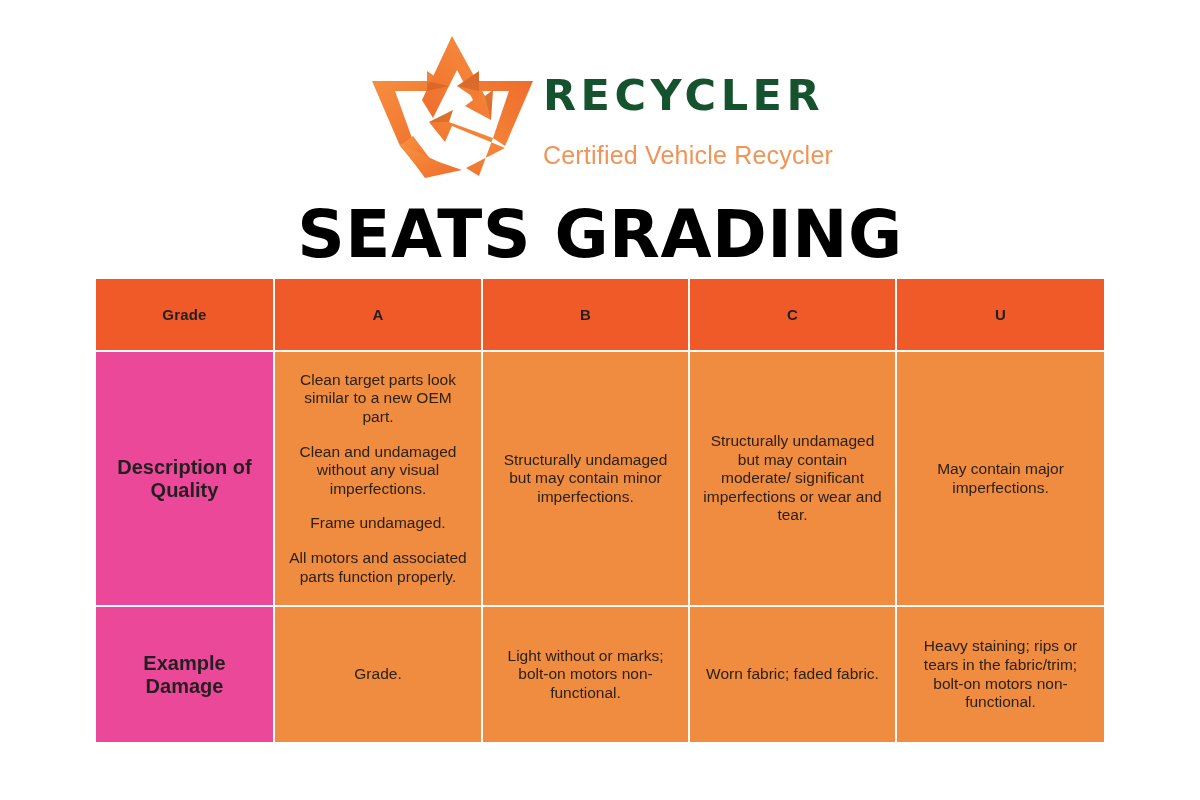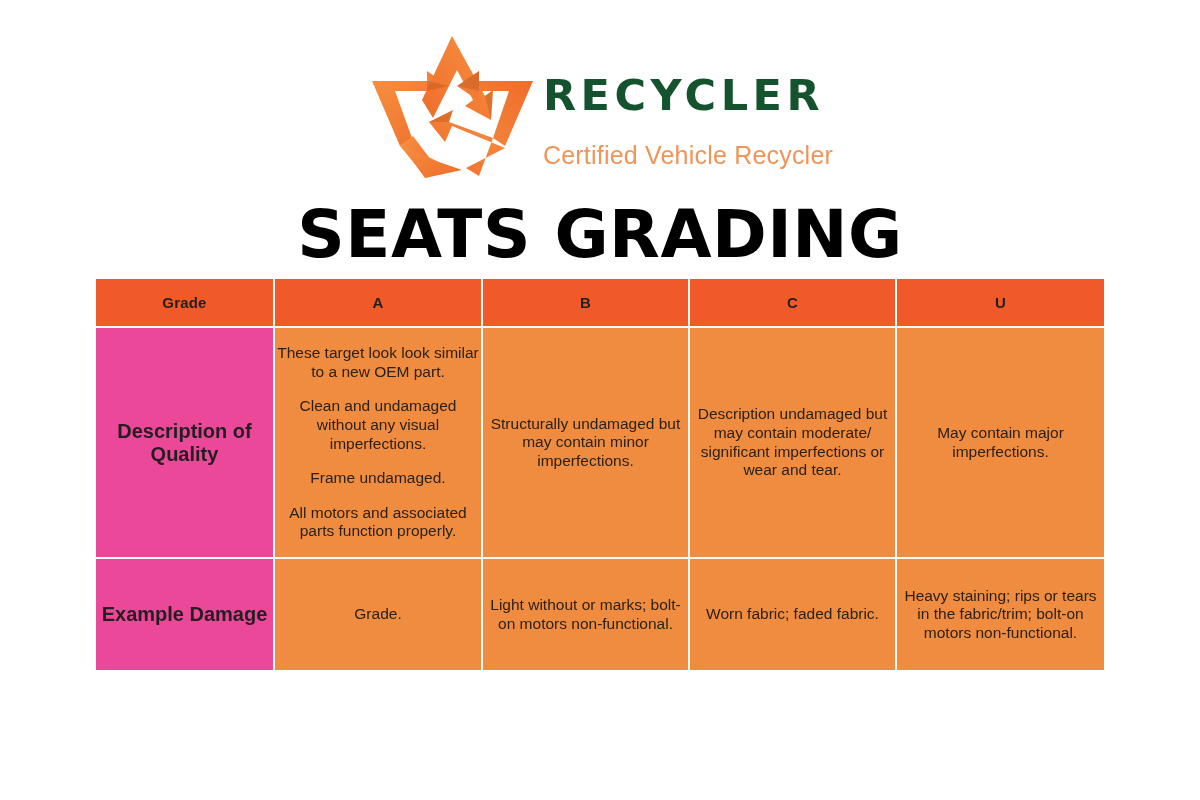--- a/index.html
+++ b/index.html
@@ -81,21 +81,21 @@
     left: 96px;
     top: 279px;
     width: 1008px;
     border-collapse: separate;
     border-spacing: 0;
     table-layout: fixed;
   }
   .grading-table td, .grading-table th {
     border-right: 2px solid #fdfbf7;
     border-bottom: 2px solid #fdfbf7;
-    padding: 0;
+    padding: 12px;
     vertical-align: middle;
   }
   .grading-table tr td:last-child,
   .grading-table tr th:last-child {
     border-right: none;
   }
   .grading-table tr:last-child td {
     border-bottom: none;
   }
 
@@ -224,30 +224,30 @@
       <th class="hdr-cell">A</th>
       <th class="hdr-cell">B</th>
       <th class="hdr-cell">C</th>
       <th class="hdr-cell">U</th>
     </tr>
   </thead>
   <tbody>
     <tr class="row-desc">
       <td class="row-label">Description of Quality</td>
       <td class="body-cell">
-        <p>These target look look similar to a new OEM part.</p>
+        <p>Clean target parts look similar to a new OEM part.</p>
         <p>Clean and undamaged without any visual imperfections.</p>
         <p>Frame undamaged.</p>
         <p>All motors and associated parts function properly.</p>
       </td>
       <td class="body-cell">
         <p>Structurally undamaged but may contain minor imperfections.</p>
       </td>
       <td class="body-cell">
-        <p>Description undamaged but may contain moderate/ significant imperfections or wear and tear.</p>
+        <p>Structurally undamaged but may contain moderate/ significant imperfections or wear and tear.</p>
       </td>
       <td class="body-cell">
         <p>May contain major imperfections.</p>
       </td>
     </tr>
     <tr class="row-dmg">
       <td class="row-label">Example Damage</td>
       <td class="body-cell">
         <p>Grade.</p>
       </td>

